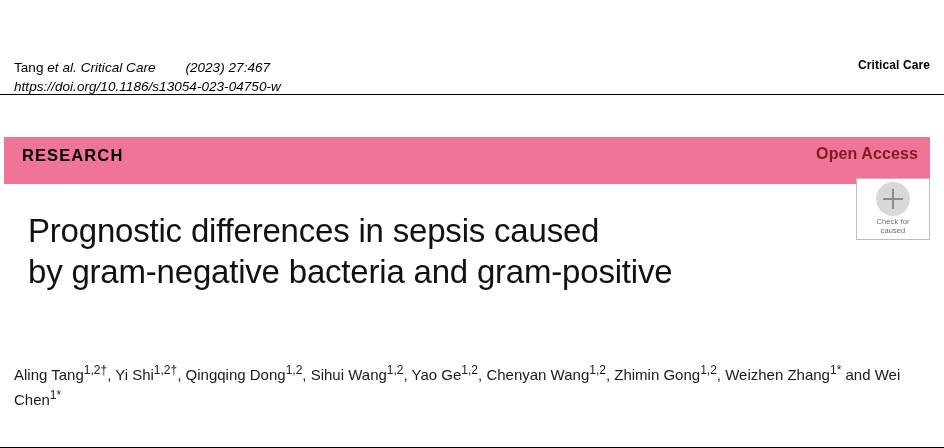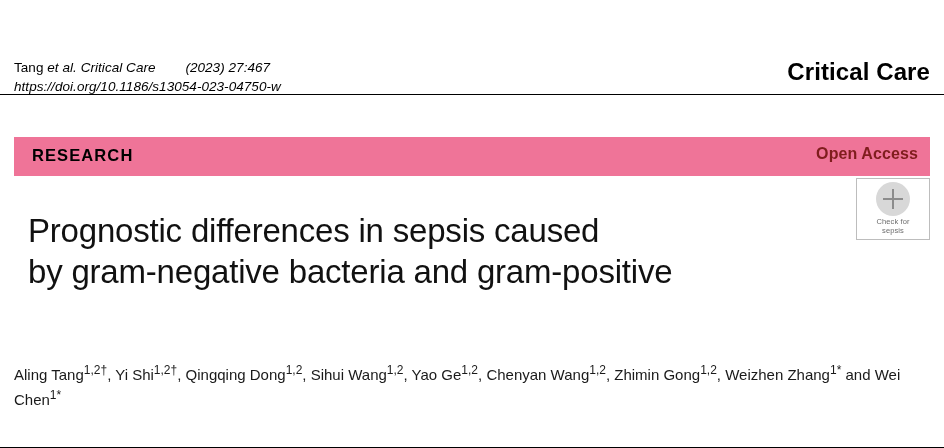--- a/index.html
+++ b/index.html
@@ -52,21 +52,21 @@
   .doi-line {
     white-space: nowrap;
     font-size: 13.5px;
     line-height: 19px;
     font-style: italic;
   }
   .header-right {
     position: absolute;
     right: 0;
     top: 0;
-    font-size: 24px;
+    font-size: 12px;
     font-weight: bold;
     letter-spacing: 0.1px;
     white-space: nowrap;
   }
 
   
   .rule-top {
     position: absolute;
     left: 0;
     right: 0;
@@ -79,24 +79,24 @@
     left: 0;
     right: 0;
     bottom: 0;
     height: 1px;
     background: #000000;
   }
 
   
   .research-bar {
     position: absolute;
-    left: 14px;
+    left: 4px;
     right: 14px;
     top: 137px;
-    height: 39px;
+    height: 47px;
     background: #f06292;
     background: #ef7498;
   }
   .research-label {
     position: absolute;
     left: 18px;
     top: 9px;
     font-size: 16.5px;
     font-weight: bold;
     letter-spacing: 1.1px;
@@ -214,21 +214,21 @@
   <div class="rule-top"></div>
 
   <div class="research-bar">
     <span class="research-label">RESEARCH</span>
     <span class="open-access">Open Access</span>
   </div>
 
   <div class="crossmark">
     <div class="circle"></div>
     <div class="cm-line1">Check for</div>
-    <div class="cm-line2">sepsis</div>
+    <div class="cm-line2">caused</div>
   </div>
 
   <h1 class="title">
     <span class="tline">Prognostic differences in sepsis caused</span>
     <span class="tline">by gram-negative bacteria and gram-positive</span>
   </h1>
 
   <div class="authors"><span>Aling Tang<sup>1,2†</sup></span>, <span>Yi Shi<sup>1,2†</sup></span>, <span>Qingqing Dong<sup>1,2</sup></span>, <span>Sihui Wang<sup>1,2</sup></span>, <span>Yao Ge<sup>1,2</sup></span>, <span>Chenyan Wang<sup>1,2</sup></span>, <span>Zhimin Gong<sup>1,2</sup></span>, <span>Weizhen Zhang<sup>1*</sup></span> and <span>Wei Chen<sup>1*</sup></span></div>
 
   <div class="rule-bottom"></div>

